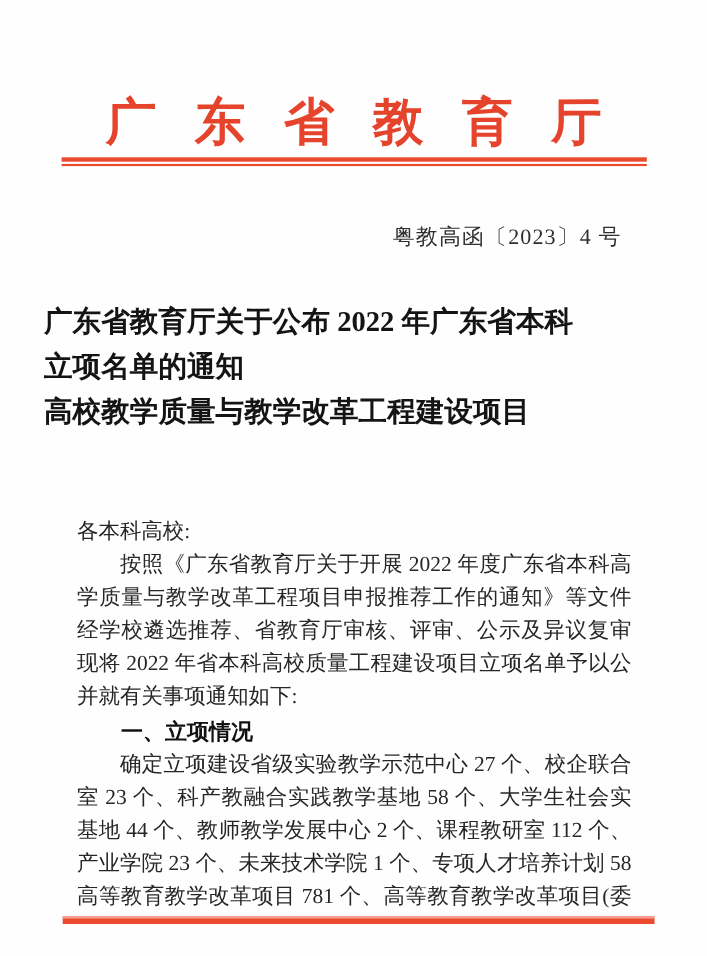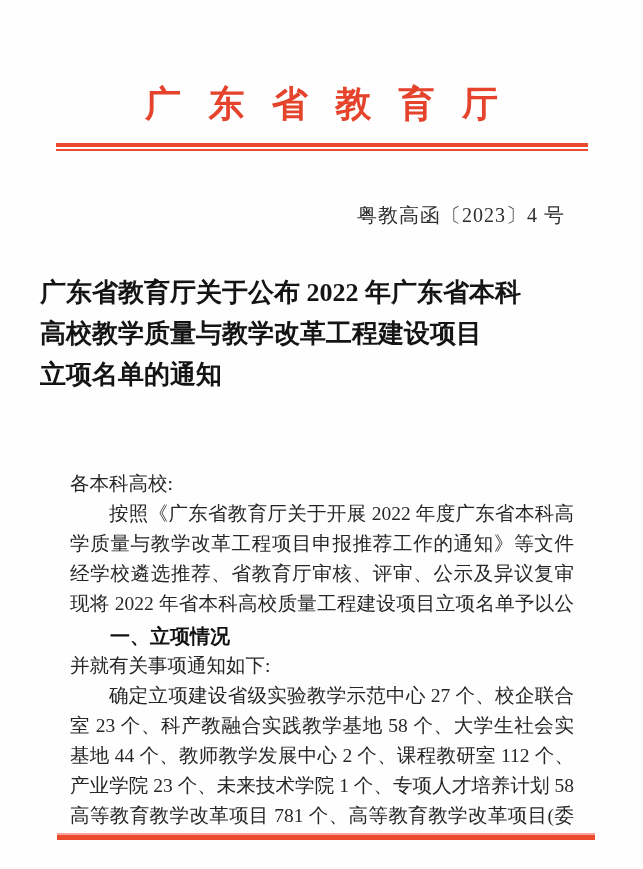--- a/index.html
+++ b/index.html
@@ -13,21 +13,21 @@
   .page {
     position: absolute; left: 0; top: 0;
     width: 643px; height: 869px;
     background: #fefefe;
   }
   
   .letterhead {
     position: absolute; top: 80px; left: 0; width: 643px;
     box-sizing: border-box;
     text-align: center;
-    font-size: 36px; font-weight: bold;
+    font-size: 46px; font-weight: bold;
     color: #E5432B;
     letter-spacing: 0.76em;
     padding-left: 0.76em;
     white-space: nowrap;
   }
   
   .letterhead-rule {
     position: absolute; top: 143px; left: 56px;
     width: 532px; height: 8px;
     box-sizing: border-box;
@@ -97,32 +97,32 @@
 <div class="page">
 
   <div class="letterhead">广东省教育厅</div>
 
   <div class="letterhead-rule"></div>
 
   <div class="doc-number">粤教高函〔2023〕4 号</div>
 
   <div class="doc-title">
     <div>广东省教育厅关于公布 2022 年广东省本科</div>
+    <div>立项名单的通知</div>
     <div>高校教学质量与教学改革工程建设项目</div>
-    <div>立项名单的通知</div>
   </div>
 
   <div class="body-text">
     <div class="line left">各本科高校:</div>
     <div class="line stretch indent">按照《广东省教育厅关于开展 2022 年度广东省本科高校教</div>
     <div class="line stretch">学质量与教学改革工程项目申报推荐工作的通知》等文件安排,</div>
     <div class="line stretch">经学校遴选推荐、省教育厅审核、评审、公示及异议复审等环节,</div>
     <div class="line stretch">现将 2022 年省本科高校质量工程建设项目立项名单予以公布,</div>
+    <div class="line left">并就有关事项通知如下:</div>
     <div class="line heading">一、立项情况</div>
-    <div class="line left">并就有关事项通知如下:</div>
     <div class="line stretch indent">确定立项建设省级实验教学示范中心 27 个、校企联合实验</div>
     <div class="line stretch">室 23 个、科产教融合实践教学基地 58 个、大学生社会实践教学</div>
     <div class="line stretch">基地 44 个、教师教学发展中心 2 个、课程教研室 112 个、现代</div>
     <div class="line stretch">产业学院 23 个、未来技术学院 1 个、专项人才培养计划 58 个、</div>
     <div class="line stretch">高等教育教学改革项目 781 个、高等教育教学改革项目(委托类)</div>
   </div>
 
   <div class="footer-rule"></div>
 
 </div>

